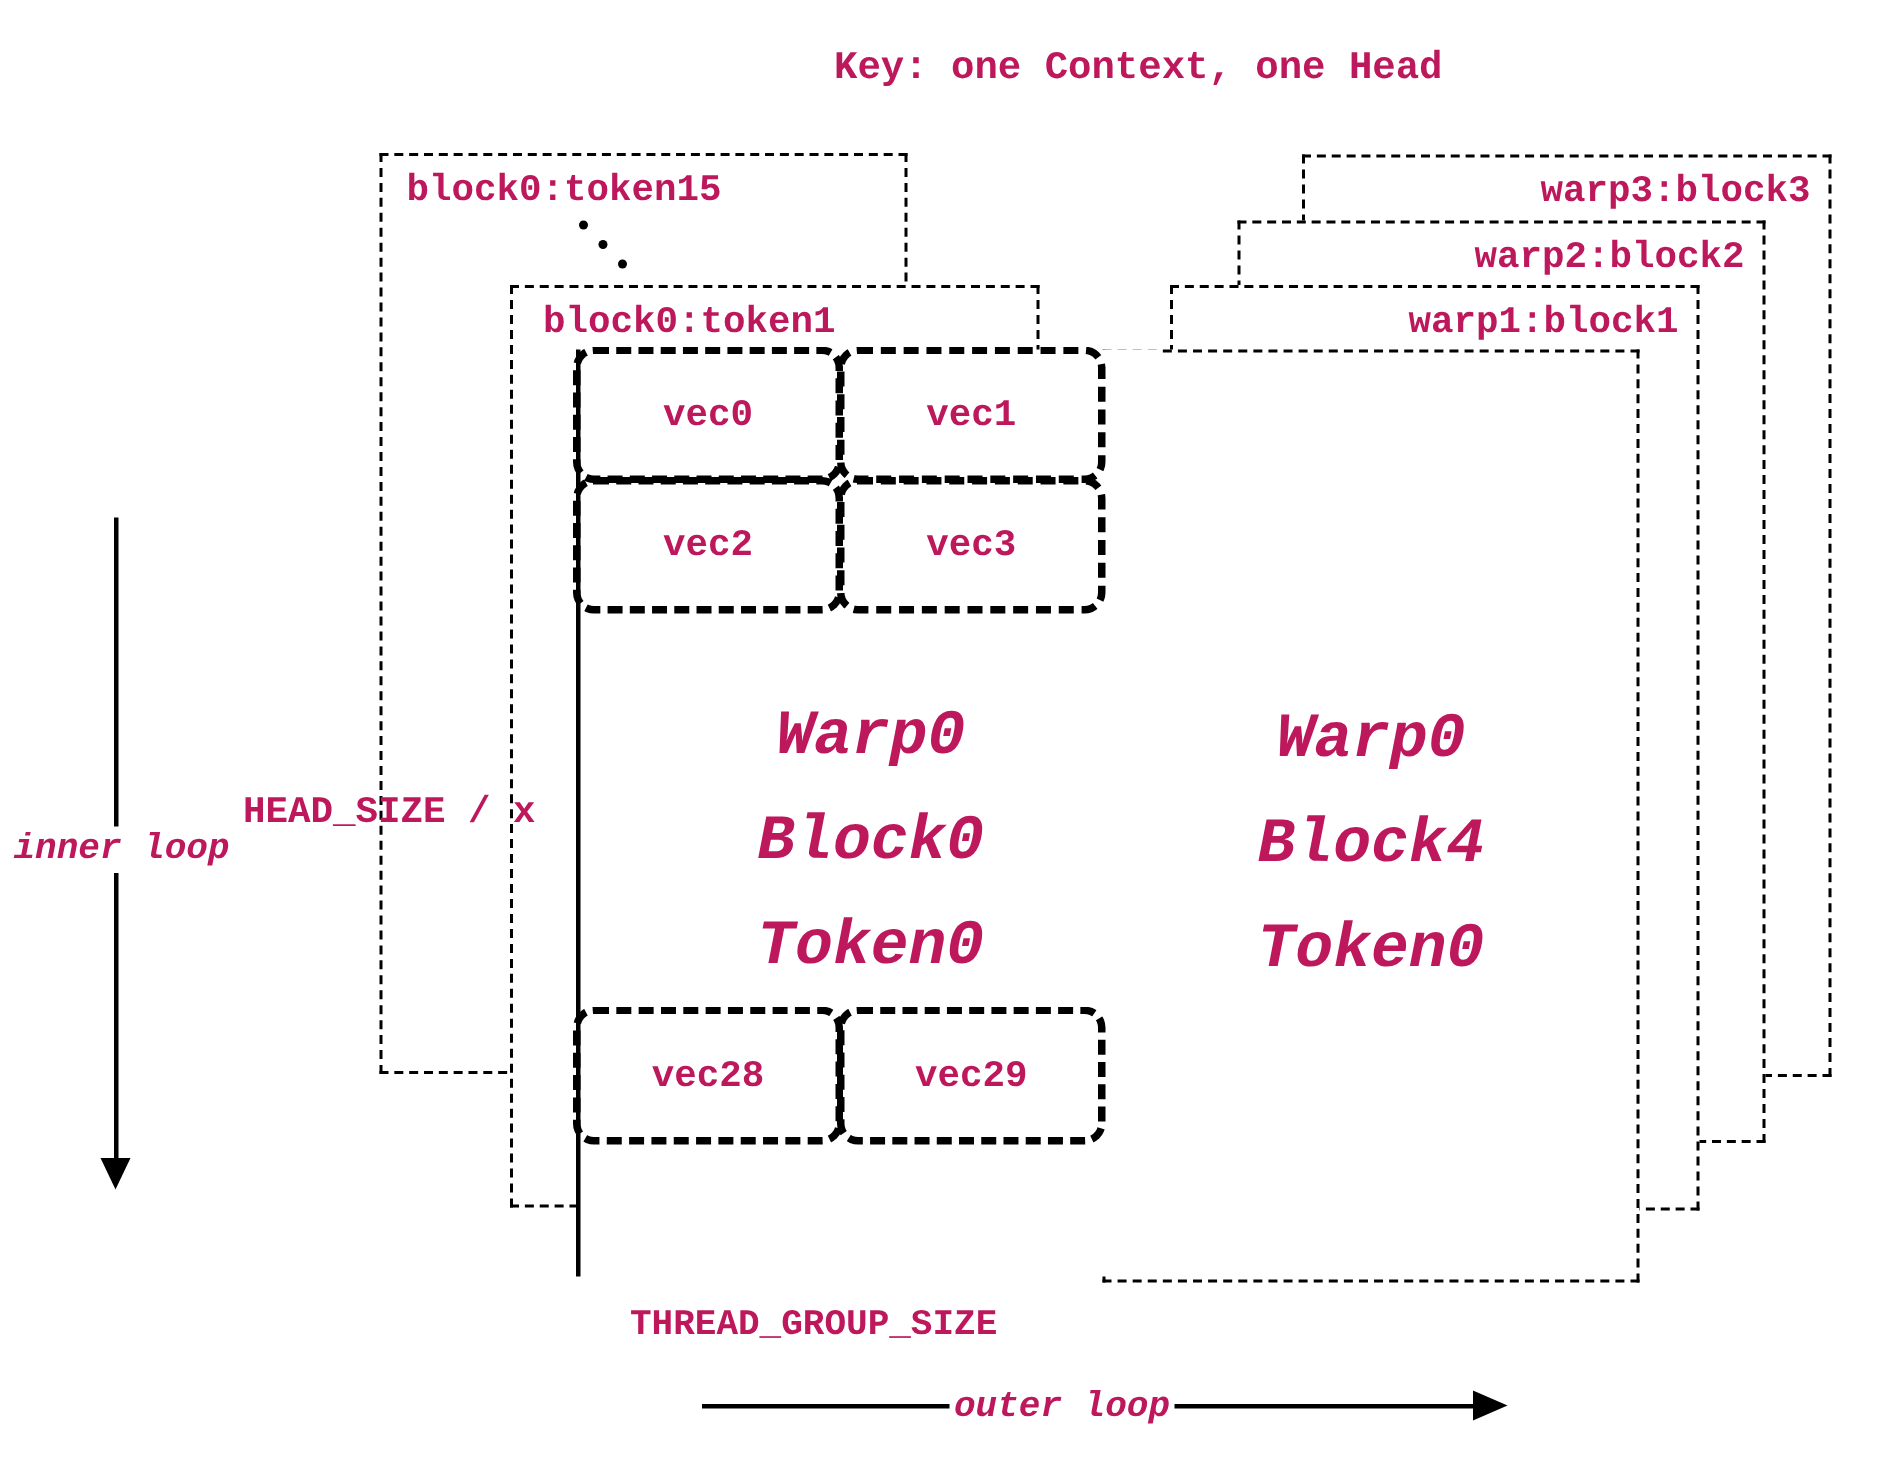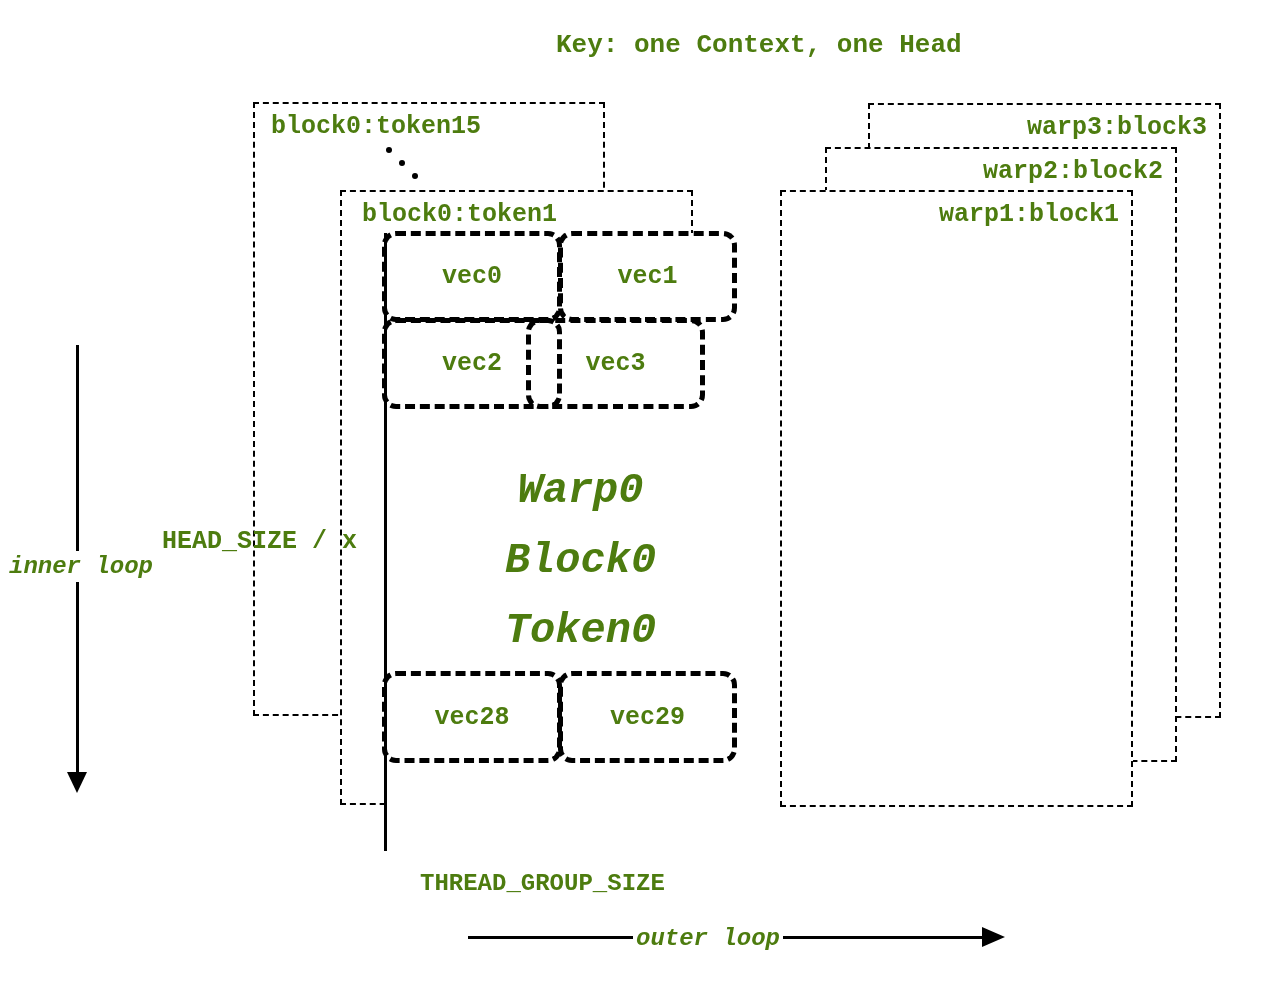--- a/index.html
+++ b/index.html
@@ -1,21 +1,21 @@
 <!DOCTYPE html>
 <html><head>
 <meta charset="utf-8">
 <style>
   html,body{margin:0;padding:0;background:#fff;}
   #canvas{
     position:relative;
     width:1264px;height:984px;
     background:#fff;
     font-family:"Liberation Mono","DejaVu Sans Mono",monospace;
-    color:#4d7c0f;
+    color:#be185d;
     overflow:hidden;
   }
   .abs{position:absolute;box-sizing:border-box;}
   
   .card{
     position:absolute;box-sizing:border-box;
     background:#fff;
     border:2px dashed #000;
   }
   .card-label{
@@ -80,37 +80,42 @@
   </div>
 
   <div class="card" style="left:825px;top:147px;width:352px;height:615px;z-index:2;">
     <span class="card-label right">warp2:block2</span>
   </div>
 
   <div class="card" style="left:780px;top:190px;width:353px;height:617px;z-index:3;">
     <span class="card-label right">warp1:block1</span>
   </div>
 
+  <div id="neighbor-block">
+    <div class="block-text"><span>Warp0</span>
+<span>Block4</span>
+<span>Token0</span></div>
+  </div>
 
   <div id="focus-block">
     <div class="block-text"><span>Warp0</span>
 <span>Block0</span>
 <span>Token0</span></div>
   </div>
 
   <div class="vec" style="left:382px;top:231px;width:180px;height:91px;">
     <span>vec0</span>
   </div>
   <div class="vec" style="left:558px;top:231px;width:179px;height:91px;">
     <span>vec1</span>
   </div>
   <div class="vec" style="left:382px;top:318px;width:180px;height:91px;">
     <span>vec2</span>
   </div>
-  <div class="vec" style="left:526px;top:318px;width:179px;height:91px;">
+  <div class="vec" style="left:558px;top:318px;width:179px;height:91px;">
     <span>vec3</span>
   </div>
 
   <div class="vec" style="left:382px;top:671px;width:180px;height:92px;">
     <span>vec28</span>
   </div>
   <div class="vec" style="left:558px;top:671px;width:179px;height:92px;">
     <span>vec29</span>
   </div>
 

